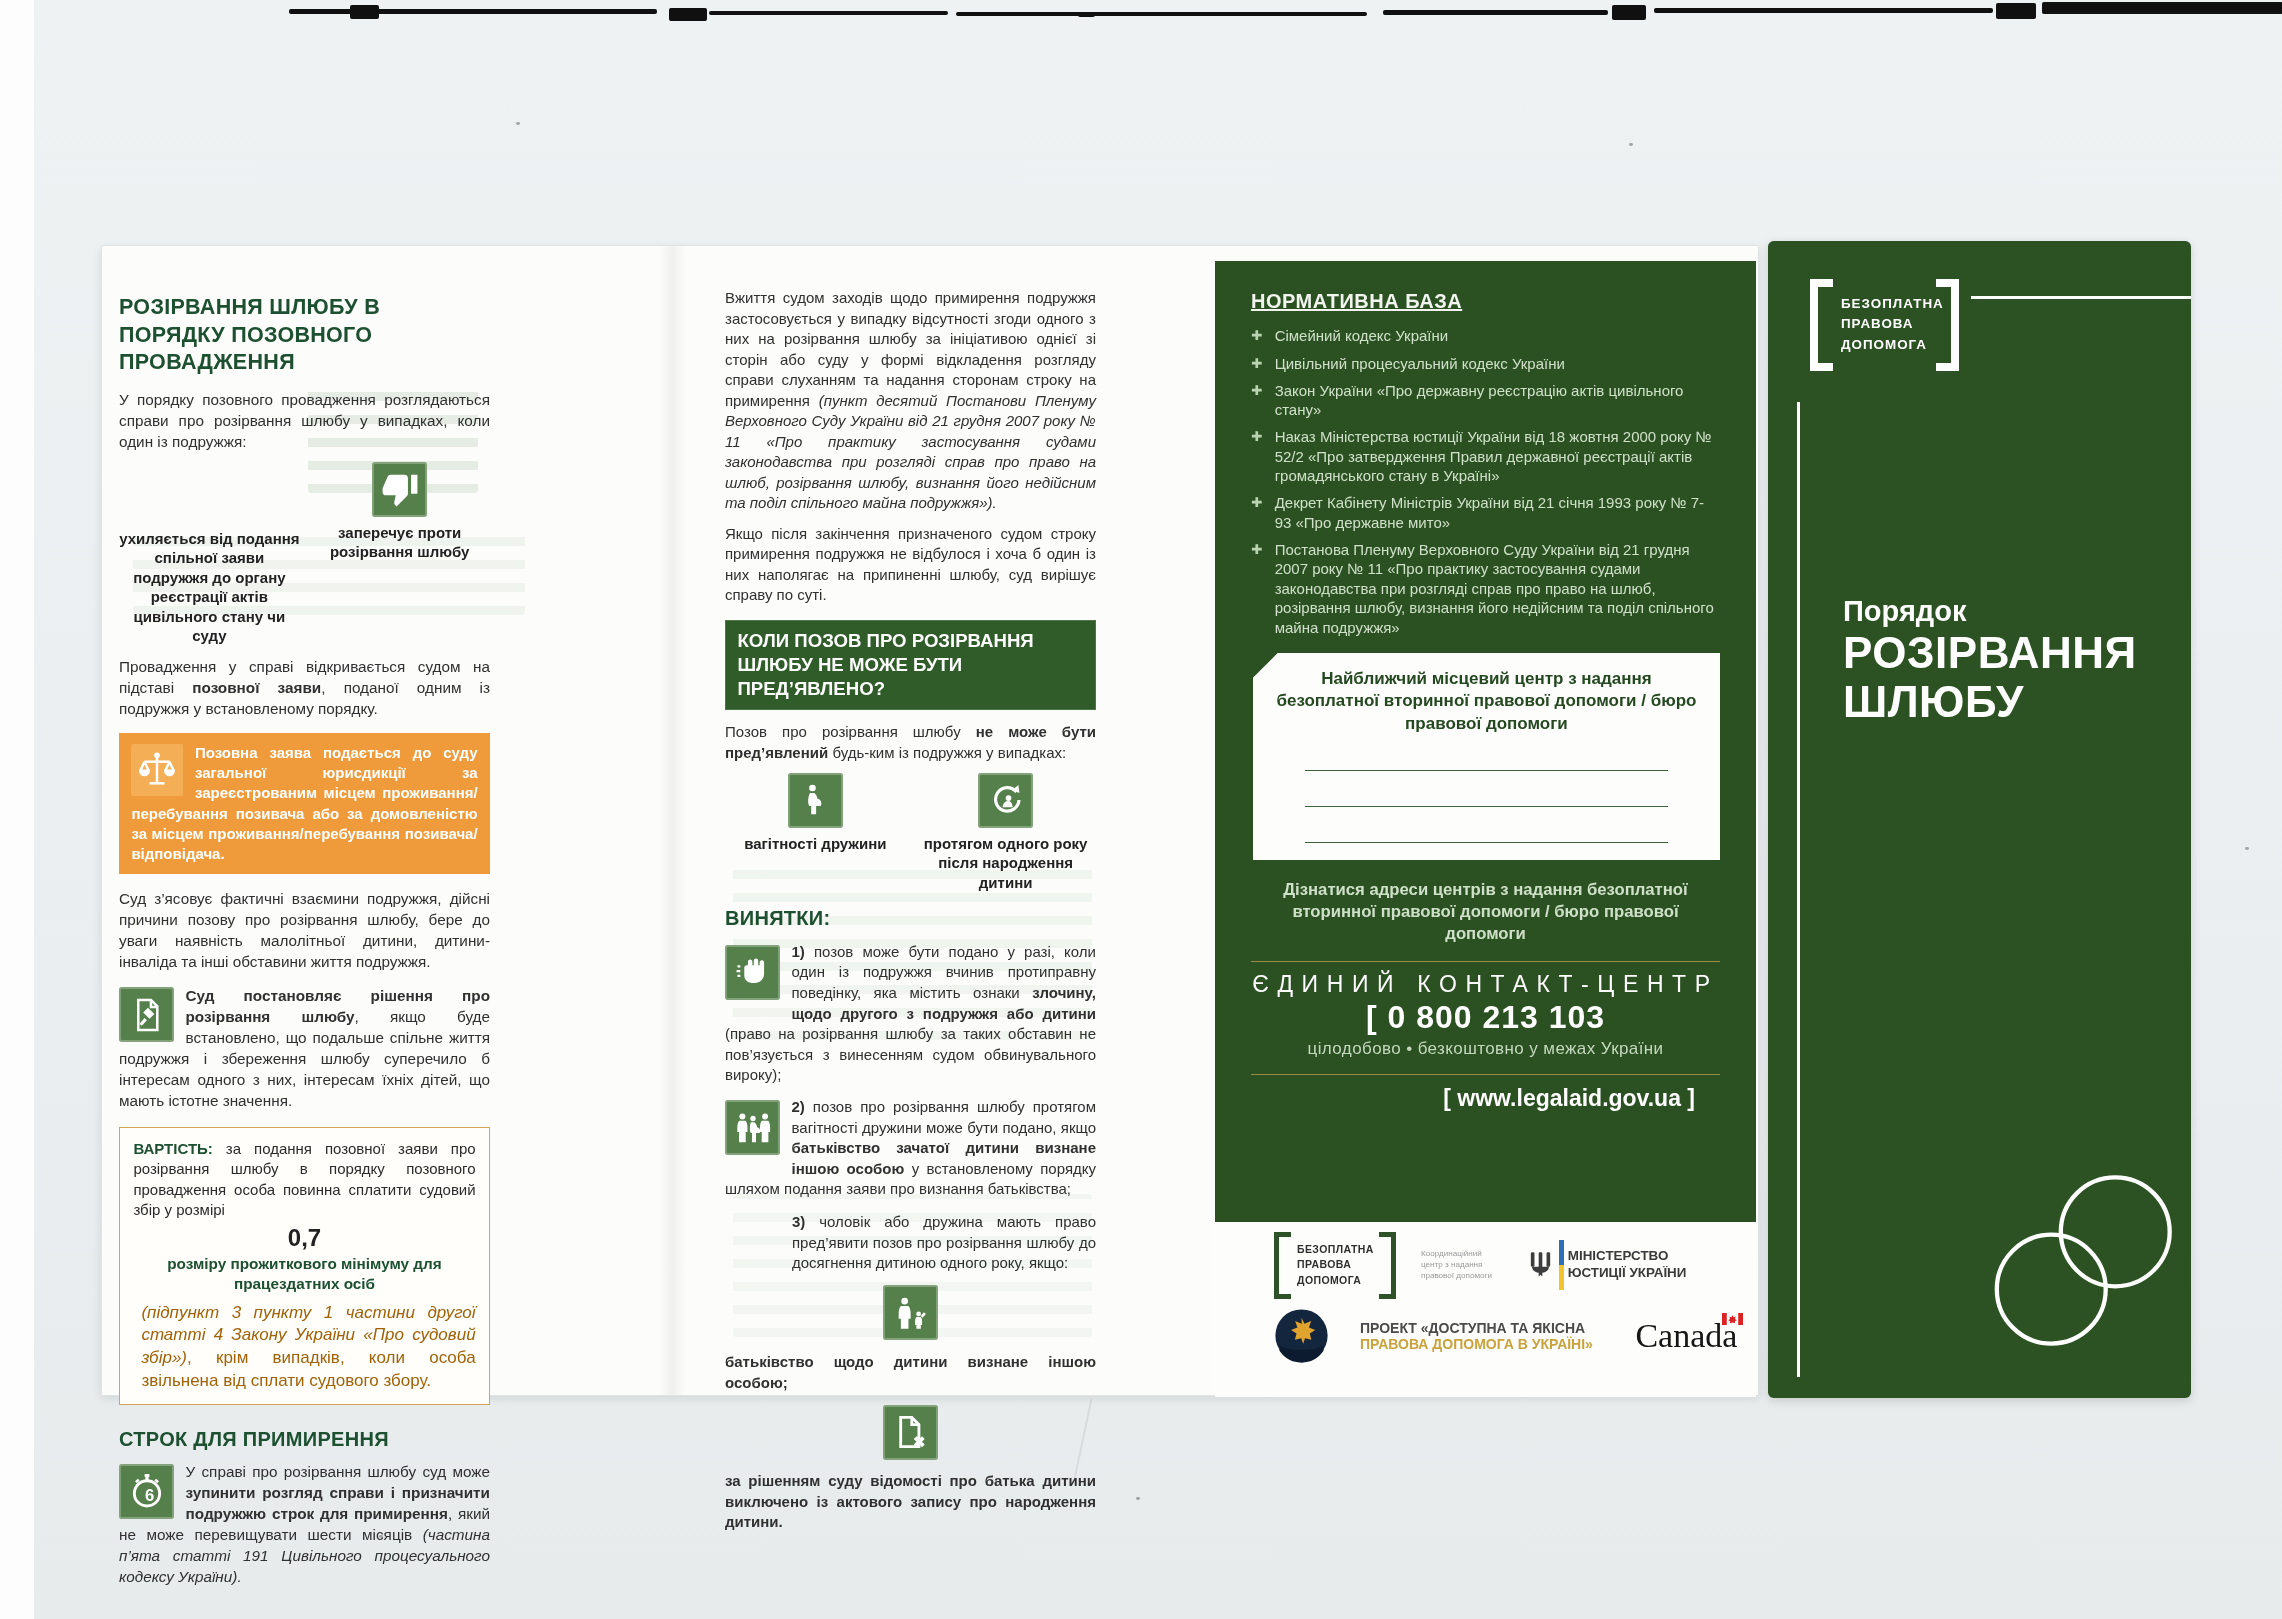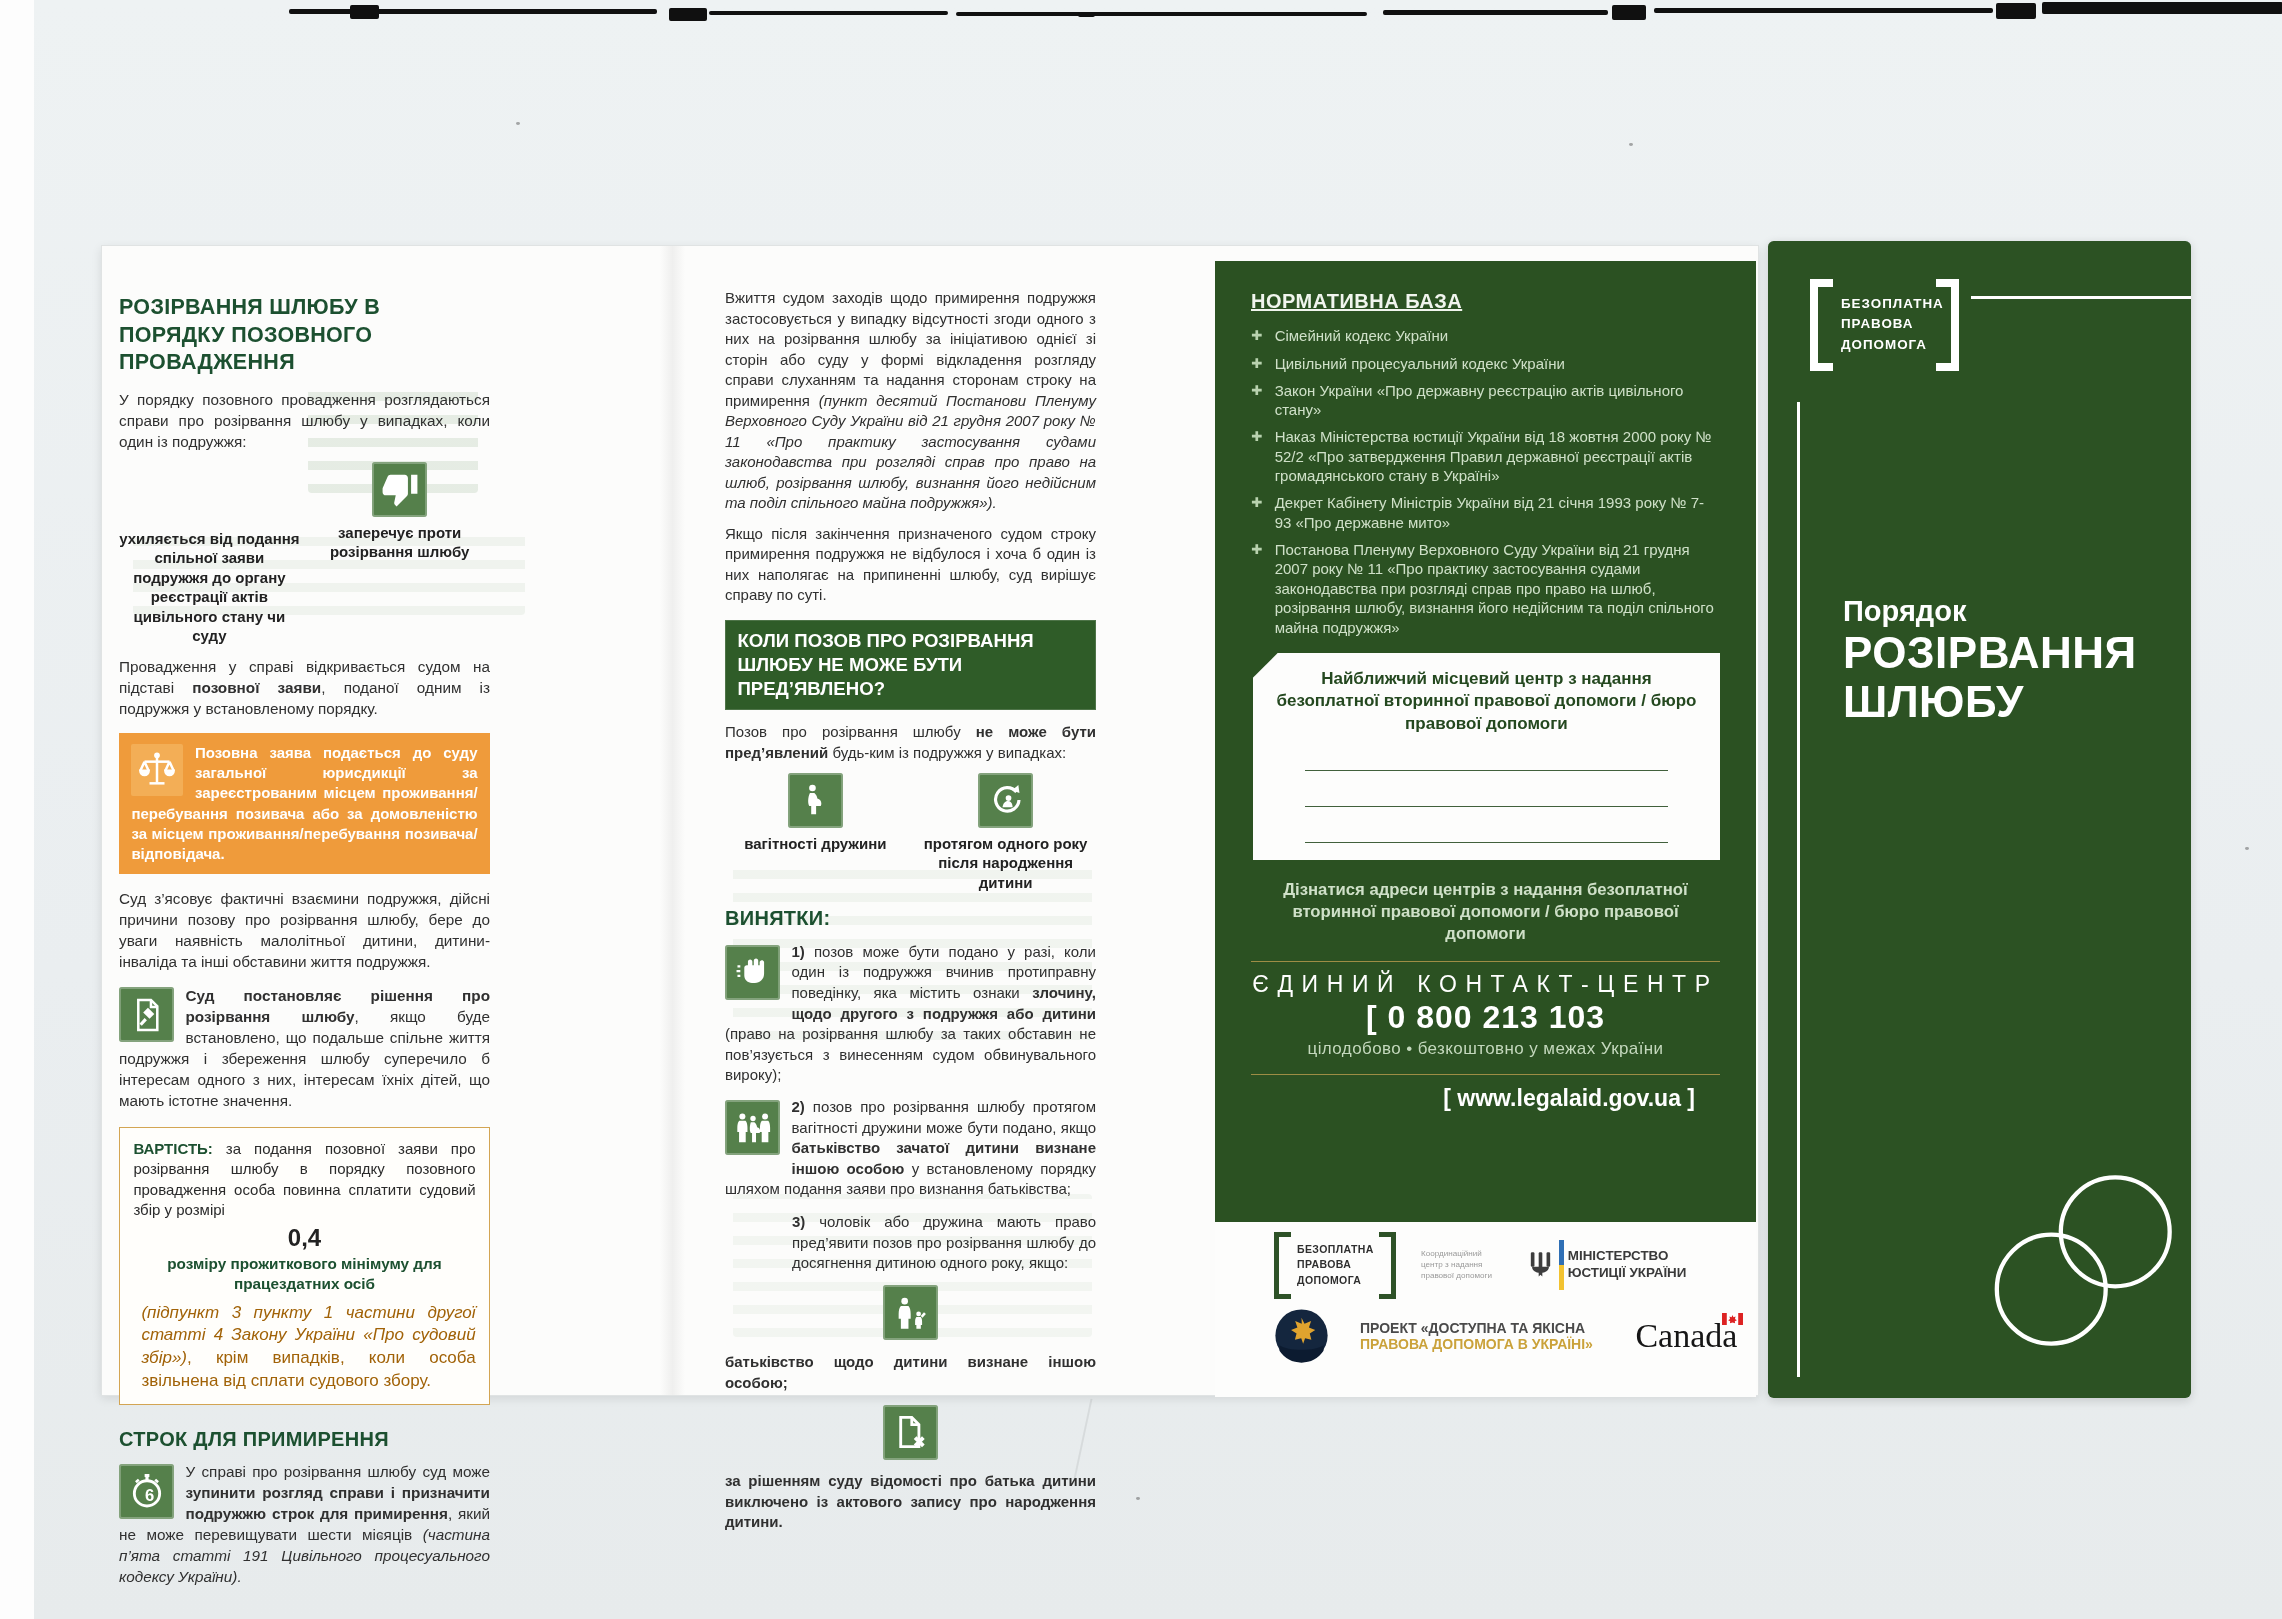--- a/index.html
+++ b/index.html
@@ -181,21 +181,21 @@
             <path d="M14.5 2.5V7h4" fill="none" stroke="#fff" stroke-width="1.6"></path>
             <path d="M9.6 10.4l3-3 4 4-3 3z" fill="#fff"></path>
             <path d="M11.2 14.6l-3.2 3.6" stroke="#fff" stroke-width="2"></path>
           </svg>
         </div>
         <div class="body"><span class="s-b">Суд постановляє рішення про розірвання шлюбу</span><span>, якщо буде встановлено, що подальше спільне життя подружжя і збереження шлюбу суперечило б інтересам одного з них, інтересам їхніх дітей, що мають істотне значення.</span></div>
       </div>
 
       <div class="costbox">
         <div class="intro"><span class="s-b s-g">ВАРТІСТЬ:</span><span> за подання позовної заяви про розірвання шлюбу в порядку позовного провадження особа повинна сплатити судовий збір у розмірі</span></div>
-        <div class="val">0,4</div>
+        <div class="val">0,7</div>
         <div class="valcap">розміру прожиткового мінімуму для працездатних осіб</div>
         <div class="note"><span class="s-i">(підпункт 3 пункту 1 частини другої статті 4 Закону України «Про судовий збір»)</span><span>, крім випадків, коли особа звільнена від сплати судового збору.</span></div>
       </div>
 
       <div class="subhead h-green">СТРОК ДЛЯ ПРИМИРЕННЯ</div>
 
       <div class="exc" style="margin-top:9.6px">
         <div class="gicon fl">
           <svg viewBox="0 0 24 24">
             <circle cx="12" cy="13.5" r="8" fill="none" stroke="#fff" stroke-width="1.8"></circle>

